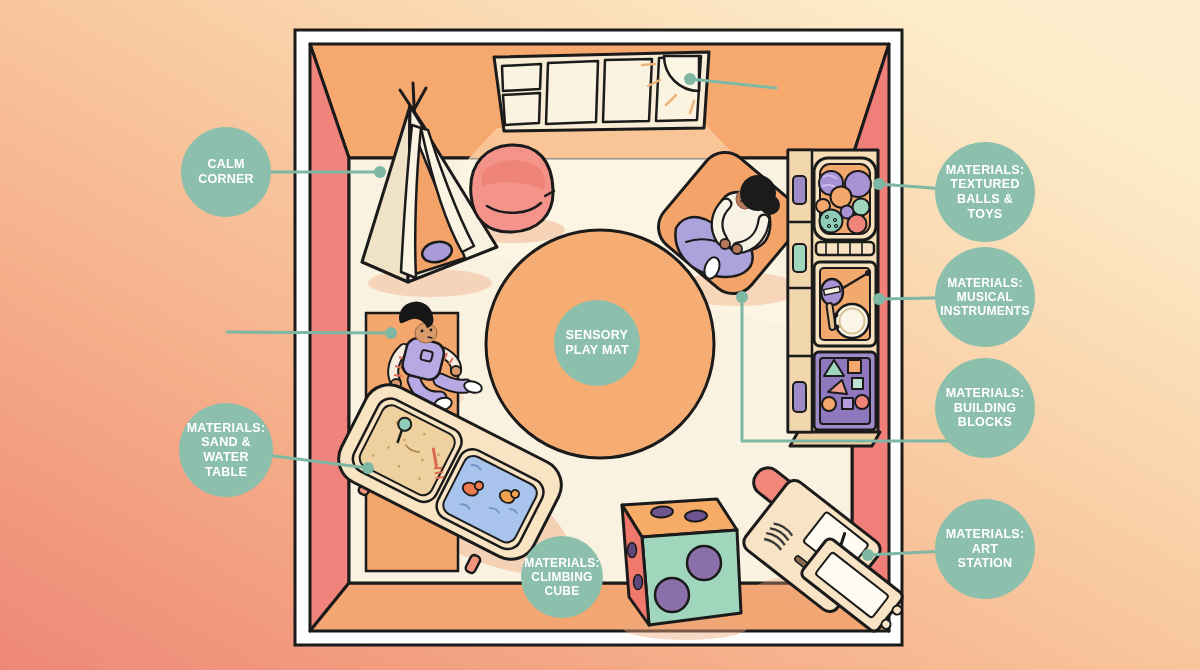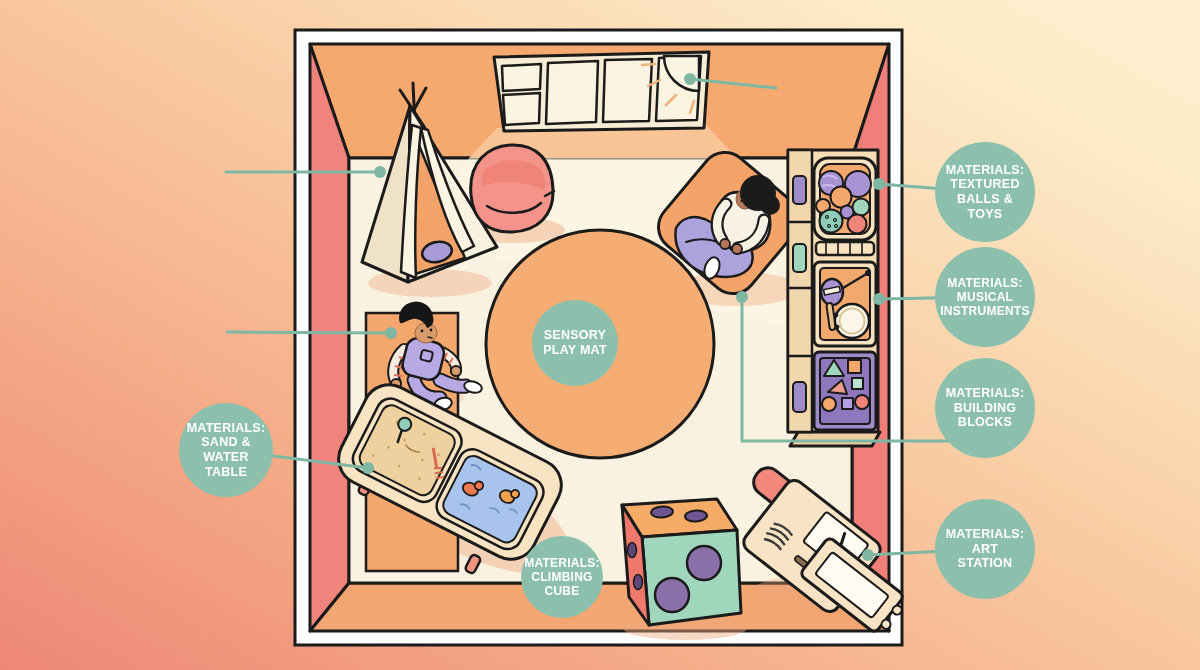--- a/index.html
+++ b/index.html
@@ -14,21 +14,21 @@
     background:#8cc0ad;color:#ffffff;
     display:flex;align-items:center;justify-content:center;text-align:center;
     font-weight:700;font-size:12.5px;line-height:1.18;letter-spacing:.25px;
     white-space:pre-line;z-index:5;text-transform:uppercase;
   }
   .lbl-natural{left:728px;top:40px;width:96px;height:96px;}
   .lbl-calm{left:181px;top:127px;width:90px;height:90px;}
   .lbl-child{left:183px;top:288px;width:88px;height:88px;}
   .lbl-sand{left:179px;top:403px;width:94px;height:94px;}
   .lbl-cube{left:521px;top:536px;width:82px;height:82px;font-size:12px;}
-  .lbl-mat{left:532px;top:300px;width:86px;height:86px;}
+  .lbl-mat{left:554px;top:300px;width:86px;height:86px;}
   .lbl-textured{left:935px;top:142px;width:100px;height:100px;}
   .lbl-musical{left:935px;top:247px;width:100px;height:100px;font-size:12px;}
   .lbl-building{left:935px;top:358px;width:100px;height:100px;}
   .lbl-art{left:935px;top:499px;width:100px;height:100px;}
 </style>
 </head>
 <body>
 
 <div class="canvas">
 
@@ -297,20 +297,22 @@
     <circle cx="380" cy="172" r="6"></circle>
     <circle cx="391" cy="333" r="6"></circle>
     <circle cx="368" cy="468" r="6"></circle>
     <circle cx="879" cy="184" r="6"></circle>
     <circle cx="879" cy="299" r="6"></circle>
     <circle cx="742" cy="297" r="6"></circle>
     <circle cx="868" cy="555" r="6"></circle>
   </g>
 </svg>
 
+<div class="label lbl-calm">CALM
+CORNER</div>
 <div class="label lbl-sand">MATERIALS:
 SAND &amp;
 WATER
 TABLE</div>
 <div class="label lbl-cube">MATERIALS:
 CLIMBING
 CUBE</div>
 <div class="label lbl-mat">SENSORY
 PLAY MAT</div>
 <div class="label lbl-textured">MATERIALS:

